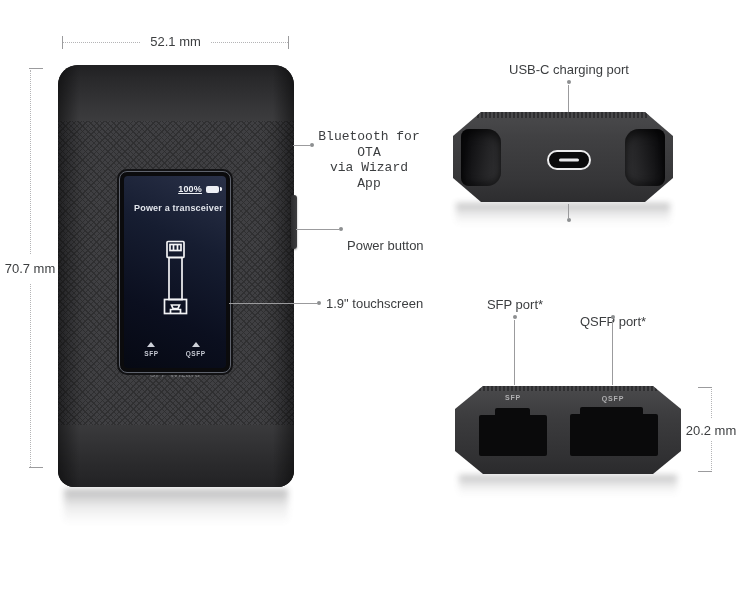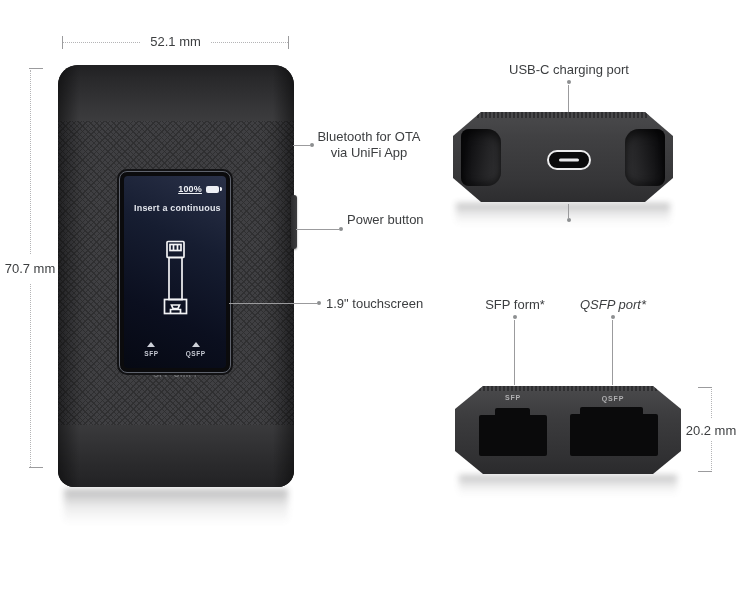--- a/index.html
+++ b/index.html
@@ -111,29 +111,29 @@
 <body>
 
 <div class="canvas">
 
   <div class="front-device">
     <div class="front-cap-top"></div>
     <div class="front-cap-bottom"></div>
     <div class="power-button"></div>
   </div>
 
-  <div class="device-print">SFP UniFi</div>
+  <div class="device-print">SFP Wizard</div>
 
   <div class="screen-bezel"></div>
   <div class="screen">
     <div class="batt-row">
       <span class="batt-pct">100%</span>
       <span class="batt-icon"></span>
     </div>
-    <div class="screen-msg">Insert a continuous</div>
+    <div class="screen-msg">Power a transceiver</div>
     <svg class="transceiver-svg" width="28" height="80" viewBox="0 0 28 80">
       <g fill="none" stroke="#f2f3f5" stroke-width="1.7">
         <rect x="5" y="1.5" width="17" height="16" rx="1"></rect>
         <rect x="8" y="4.5" width="11" height="6"></rect>
         <line x1="11.5" y1="4.5" x2="11.5" y2="10.5"></line>
         <line x1="15.5" y1="4.5" x2="15.5" y2="10.5"></line>
         <rect x="7" y="17.5" width="13" height="42"></rect>
         <rect x="2.5" y="59.5" width="22" height="14"></rect>
         <path d="M8.5 73.5 v-4 h10 v4"></path>
         <path d="M9.5 65 h8 l-1.6 3.6 h-4.8 z"></path>
@@ -162,49 +162,49 @@
   </div>
 
   <div class="tick-h" style="left:29px;top:68px;width:14px;"></div>
   <div class="dots-v" style="left:30px;top:70px;height:184px;"></div>
   <div class="dim-label" style="left:2px;top:261px;width:56px;">70.7 mm</div>
   <div class="dots-v" style="left:30px;top:284px;height:183px;"></div>
   <div class="tick-h" style="left:29px;top:467px;width:14px;"></div>
 
   <div class="hline" style="left:293px;top:145px;width:17px;"></div>
   <div class="dot" style="left:310px;top:143px;"></div>
-  <div class="callout-label center" style="left:317px;top:129px;width:104px;">
+  <div class="callout-label center" style="left:317px;top:129px;width:104px;font-family:Liberation Mono, monospace;">
     <span>Bluetooth for OTA</span><br>
-    <span>via UniFi App</span>
+    <span>via Wizard App</span>
   </div>
 
   <div class="hline" style="left:296px;top:229px;width:43px;"></div>
   <div class="dot" style="left:339px;top:227px;"></div>
-  <div class="callout-label" style="left:347px;top:212px;">Power button</div>
+  <div class="callout-label" style="left:347px;top:238px;">Power button</div>
 
   <div class="hline" style="left:229px;top:303px;width:89px;z-index:5;"></div>
   <div class="dot" style="left:317px;top:301px;"></div>
   <div class="callout-label" style="left:326px;top:296px;">1.9" touchscreen</div>
 
   <div class="callout-label center" style="left:509px;top:62px;width:120px;">USB-C charging port</div>
   <div class="dot" style="left:567px;top:80px;"></div>
   <div class="vline" style="left:568px;top:85px;height:66px;"></div>
 
   <div class="top-device">
     <div class="pocket left"></div>
     <div class="pocket right"></div>
     <div class="usbc-port"></div>
   </div>
   <div class="reflection reflection-top"></div>
 
   <div class="vline" style="left:568px;top:204px;height:14px;"></div>
   <div class="dot" style="left:567px;top:218px;"></div>
 
-  <div class="callout-label center" style="left:482px;top:297px;width:66px;">SFP form*</div>
-  <div class="callout-label center" style="left:576px;top:297px;width:74px;font-style:italic;">QSFP port*</div>
+  <div class="callout-label center" style="left:482px;top:297px;width:66px;">SFP port*</div>
+  <div class="callout-label center" style="left:576px;top:314px;width:74px;">QSFP port*</div>
   <div class="dot" style="left:513px;top:315px;"></div>
   <div class="dot" style="left:611px;top:315px;"></div>
   <div class="vline" style="left:514px;top:320px;height:65px;"></div>
   <div class="vline" style="left:612px;top:320px;height:65px;"></div>
 
   <div class="bottom-device">
     <div class="port-print sfp">SFP</div>
     <div class="port-print qsfp">QSFP</div>
     <div class="port-opening port-sfp"></div>
     <div class="port-opening port-qsfp"></div>

